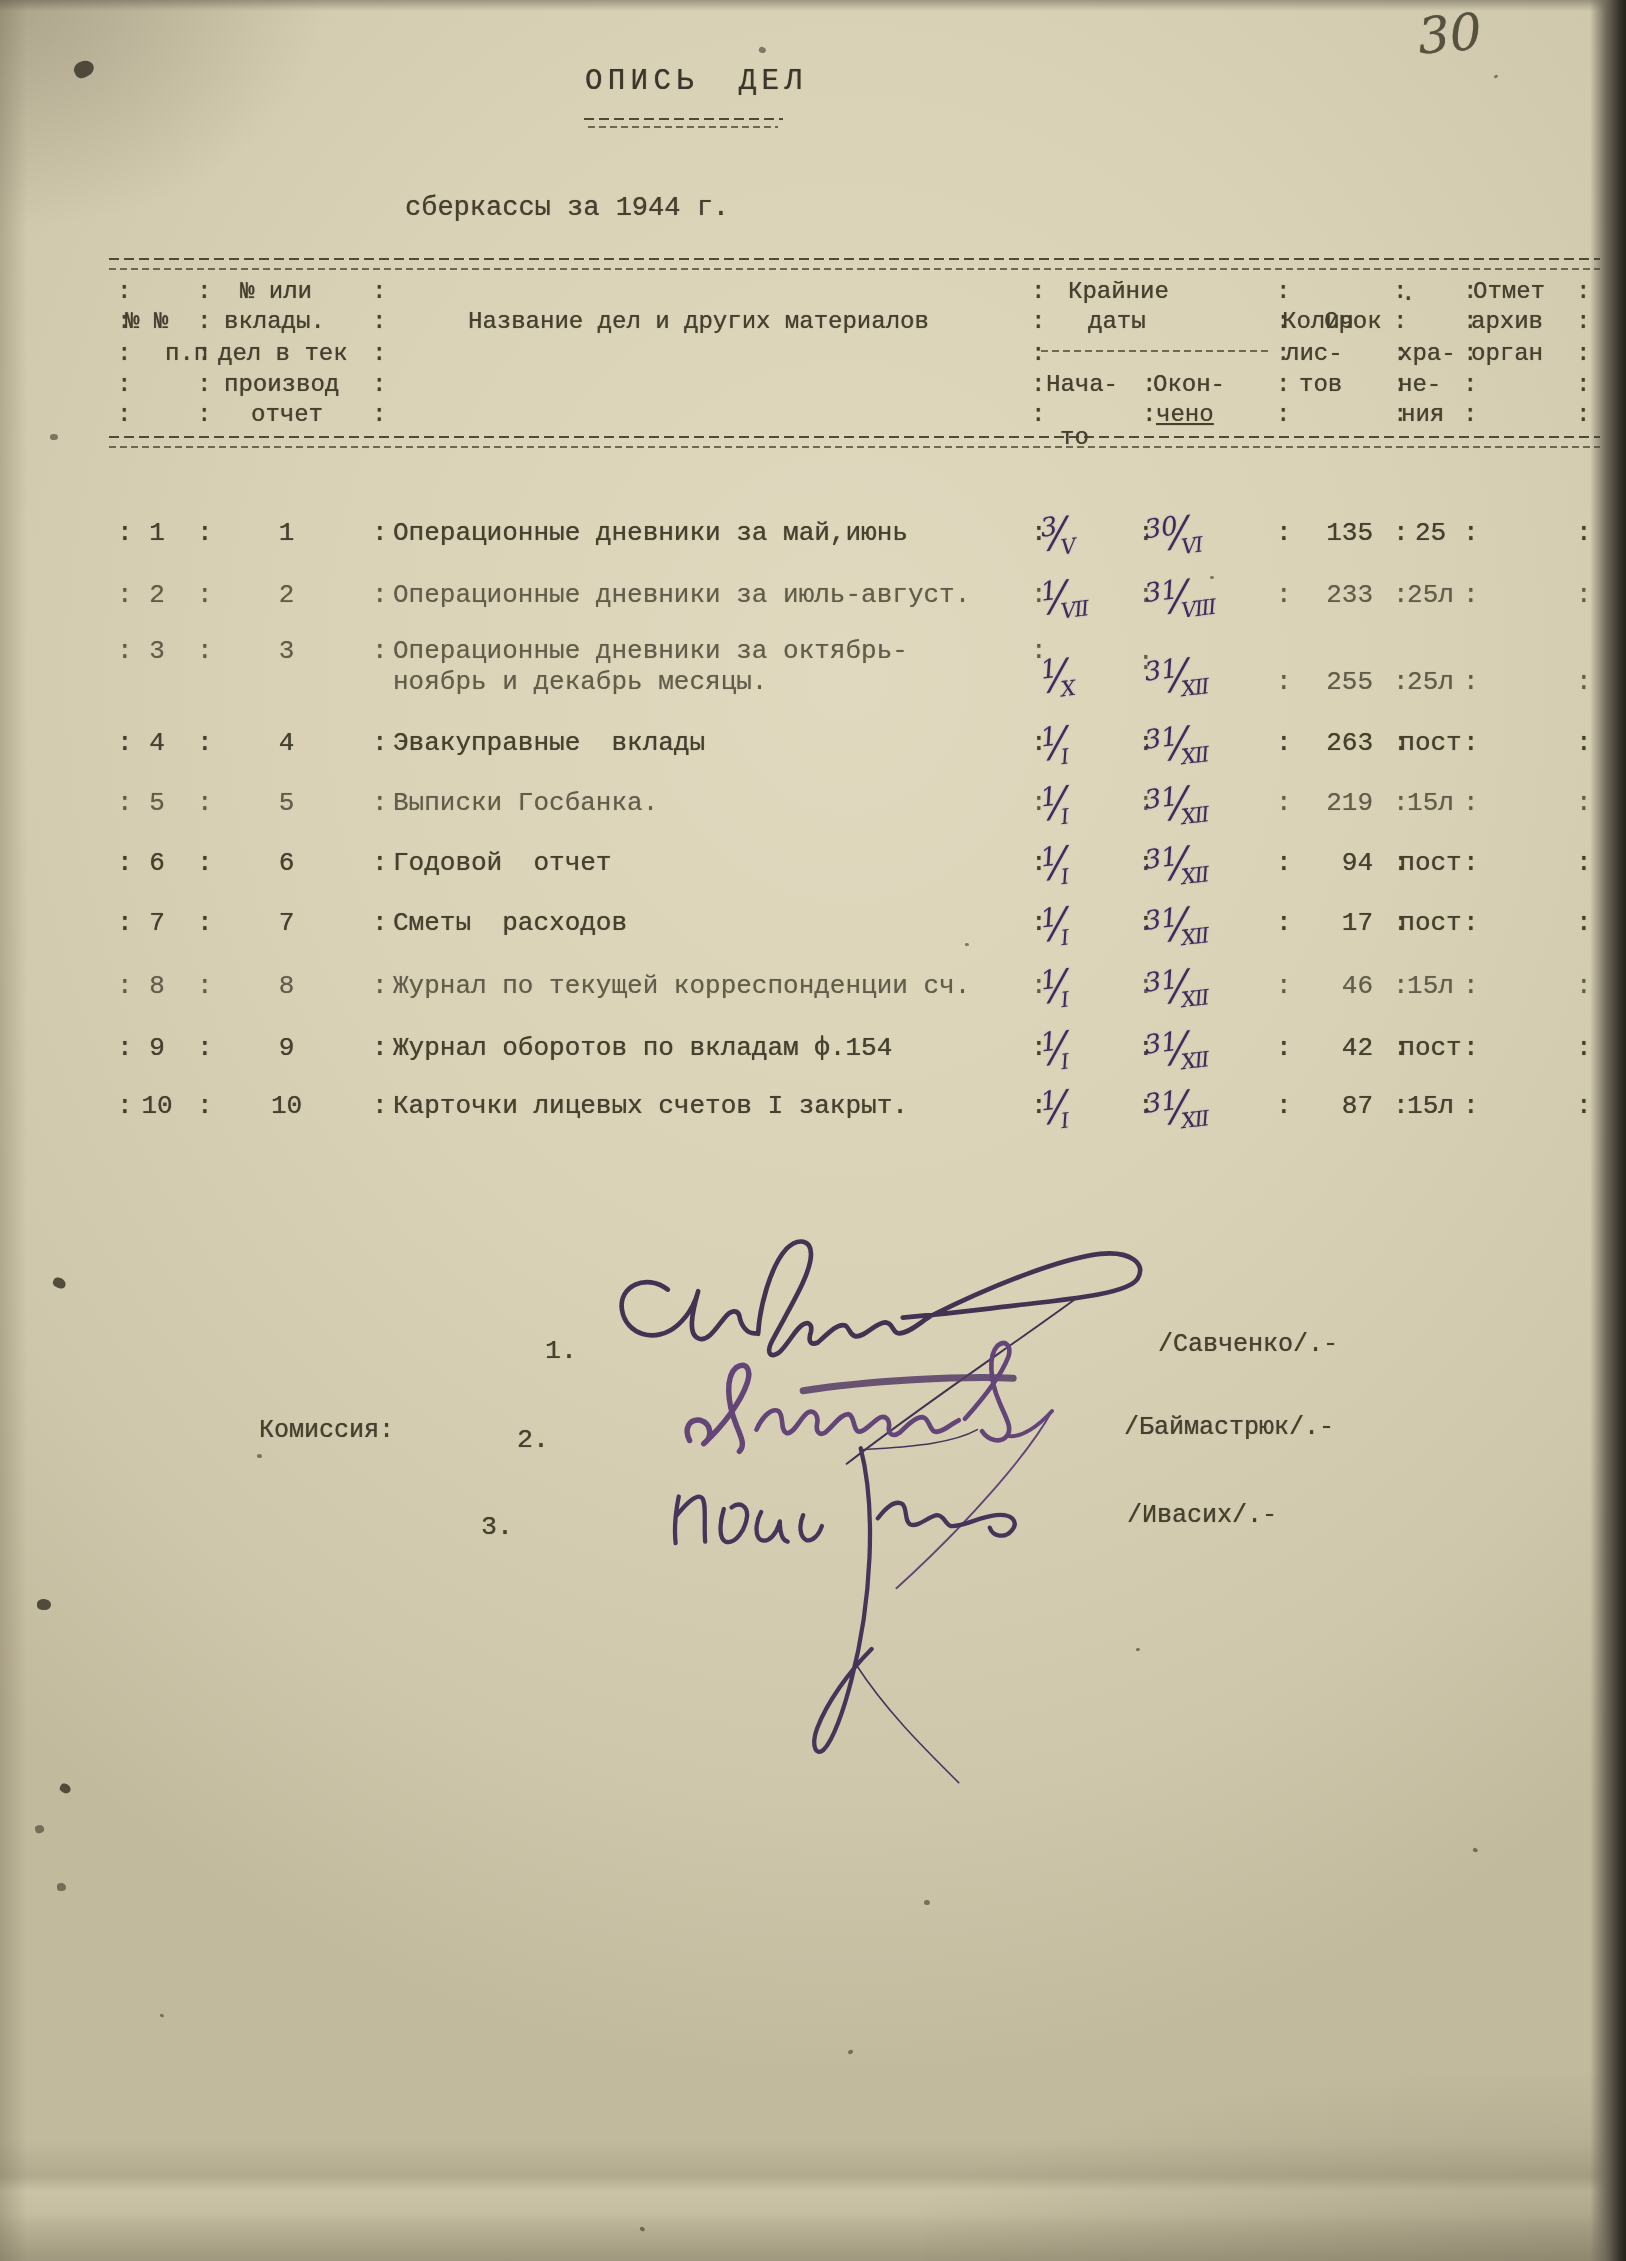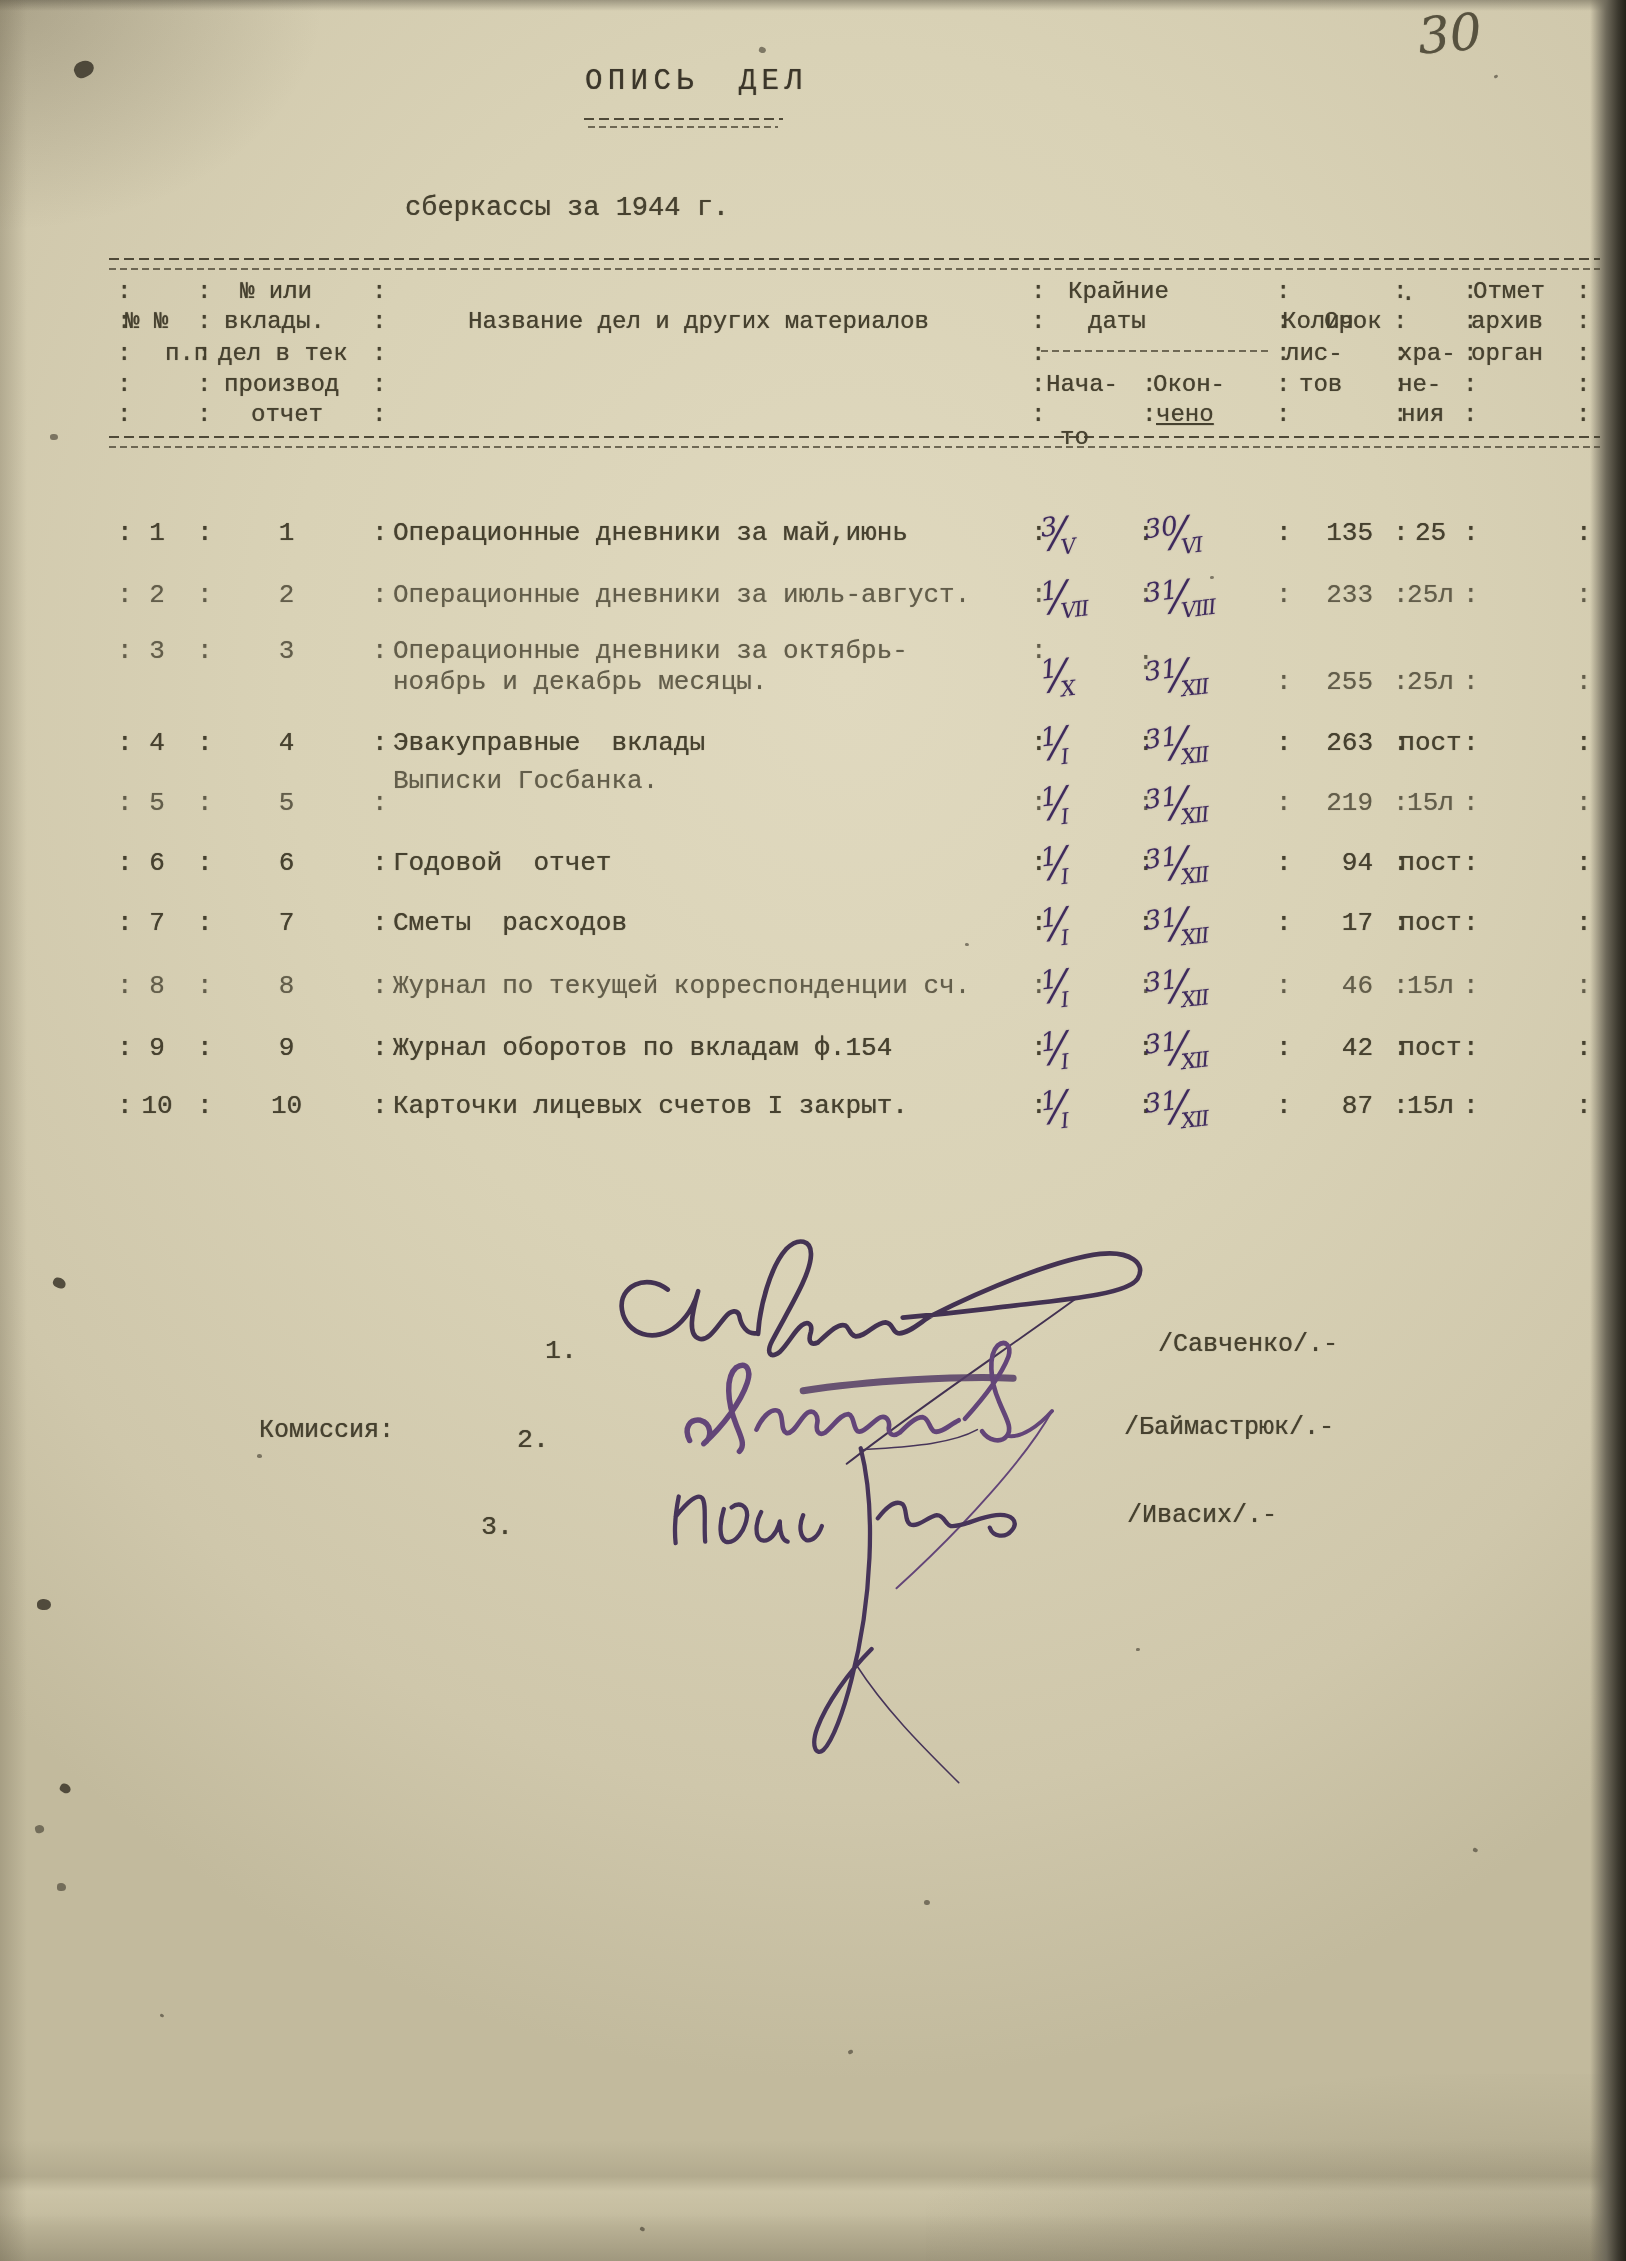--- a/index.html
+++ b/index.html
@@ -214,21 +214,21 @@
       <span class="t faded" style="left: 197px; top: 790px;">:</span>
       <span class="t faded" style="left: 372px; top: 790px;">:</span>
       <span class="t faded" style="left: 1031px; top: 790px;">:</span>
       <span class="t faded" style="left: 1138px; top: 790px;">:</span>
       <span class="t faded" style="left: 1276px; top: 790px;">:</span>
       <span class="t faded" style="left: 1393px; top: 790px;">:</span>
       <span class="t faded" style="left: 1463px; top: 790px;">:</span>
       <span class="t faded" style="left: 1576px; top: 790px;">:</span>
       <span class="t faded ctr" style="left: 117px; top: 790px; width: 80px;">5</span>
       <span class="t faded ctr" style="left: 228px; top: 790px; width: 117px;">5</span>
-      <span class="t faded" style="left: 393px; top: 768px;">Выписки Госбанка.</span>
+      <span class="t faded" style="left: 393px; top: 790px;">Выписки Госбанка.</span>
       <span class="hw" style="left: 1041px; top: 777px;"><span class="nm">1</span><span class="sl">∕</span><span class="dn">I</span></span>
       <span class="hw" style="left: 1145px; top: 777px;"><span class="nm">31</span><span class="sl">∕</span><span class="dn">XII</span></span>
       <span class="t faded rgt" style="left: 1278px; top: 790px; width: 95px;">219</span>
       <span class="t faded ctr" style="left: 1397px; top: 790px; width: 67px;">15л</span>
       <span class="t" style="left: 117px; top: 850px;">:</span>
       <span class="t" style="left: 197px; top: 850px;">:</span>
       <span class="t" style="left: 372px; top: 850px;">:</span>
       <span class="t" style="left: 1031px; top: 850px;">:</span>
       <span class="t" style="left: 1138px; top: 850px;">:</span>
       <span class="t" style="left: 1276px; top: 850px;">:</span>

